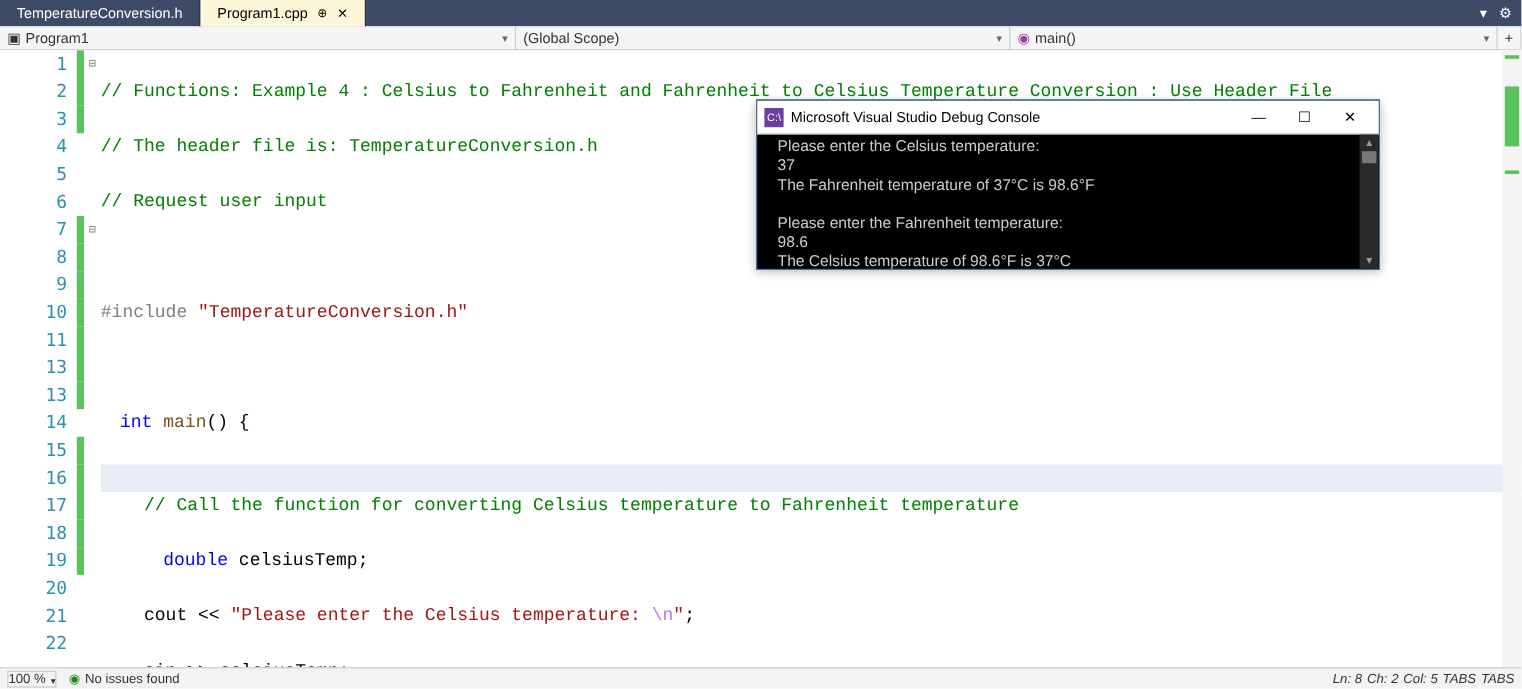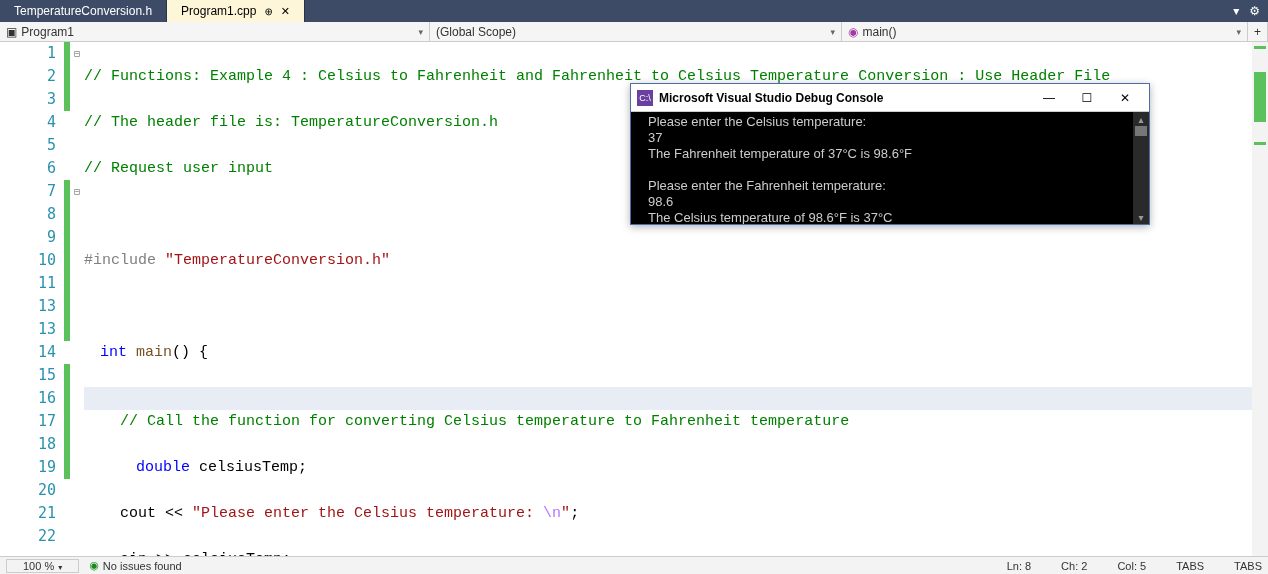--- a/index.html
+++ b/index.html
@@ -124,24 +124,24 @@
   right: 0;
   height: 18px;
   background: #f3f3f3;
   border-top: 1px solid #ccc;
   display: flex;
   align-items: center;
   font-size: 11px;
   color: #333;
   padding: 0 6px;
 }
-.statusbar .zoom { border: 1px solid #ccc; padding: 0 16px; margin-right: 2px; display: flex; align-items: flex-end; }
+.statusbar .zoom { border: 1px solid #ccc; padding: 0 0; margin-right: 2px; display: flex; align-items: flex-end; }
 .statusbar .zoom .chev { font-size: 8px; margin-left: 4px; }
 .statusbar .ok-ico { color: #1a8a1a; margin: 0 4px 0 8px; }
-.statusbar .right { margin-left: auto; display: flex; gap: 30px; }
+.statusbar .right { margin-left: auto; display: flex; gap: 4px; font-style: italic; }
 
 .console {
   position: absolute;
   left: 630px;
   top: 83px;
   width: 520px;
   height: 142px;
   background: #000;
   border: 1px solid #4a6ea9;
   box-shadow: 0 2px 8px rgba(0,0,0,.3);
@@ -157,21 +157,21 @@
   border-bottom: 1px solid #ccc;
 }
 .console .titlebar .ico {
   width: 16px; height: 16px;
   background: #6b3fa0;
   color: #fff;
   font-size: 9px;
   display: flex; align-items: center; justify-content: center;
   margin-right: 6px;
 }
-.console .titlebar .ttl { font-size: 12px; color: #000; font-weight: bold; }
+.console .titlebar .ttl { font-size: 12px; color: #000; }
 .console .winbtns { margin-left: auto; display: flex; gap: 2px; }
 .console .winbtn { width: 36px; height: 20px; display: flex; align-items: center; justify-content: center; font-size: 12px; cursor: pointer; }
 .console .body {
   font-family: Liberation Sans, sans-serif;
   font-size: 13px;
   color: #ccc;
   line-height: 16px;
   padding: 2px 17px;
   height: calc(100% - 28px);
   overflow: hidden;

